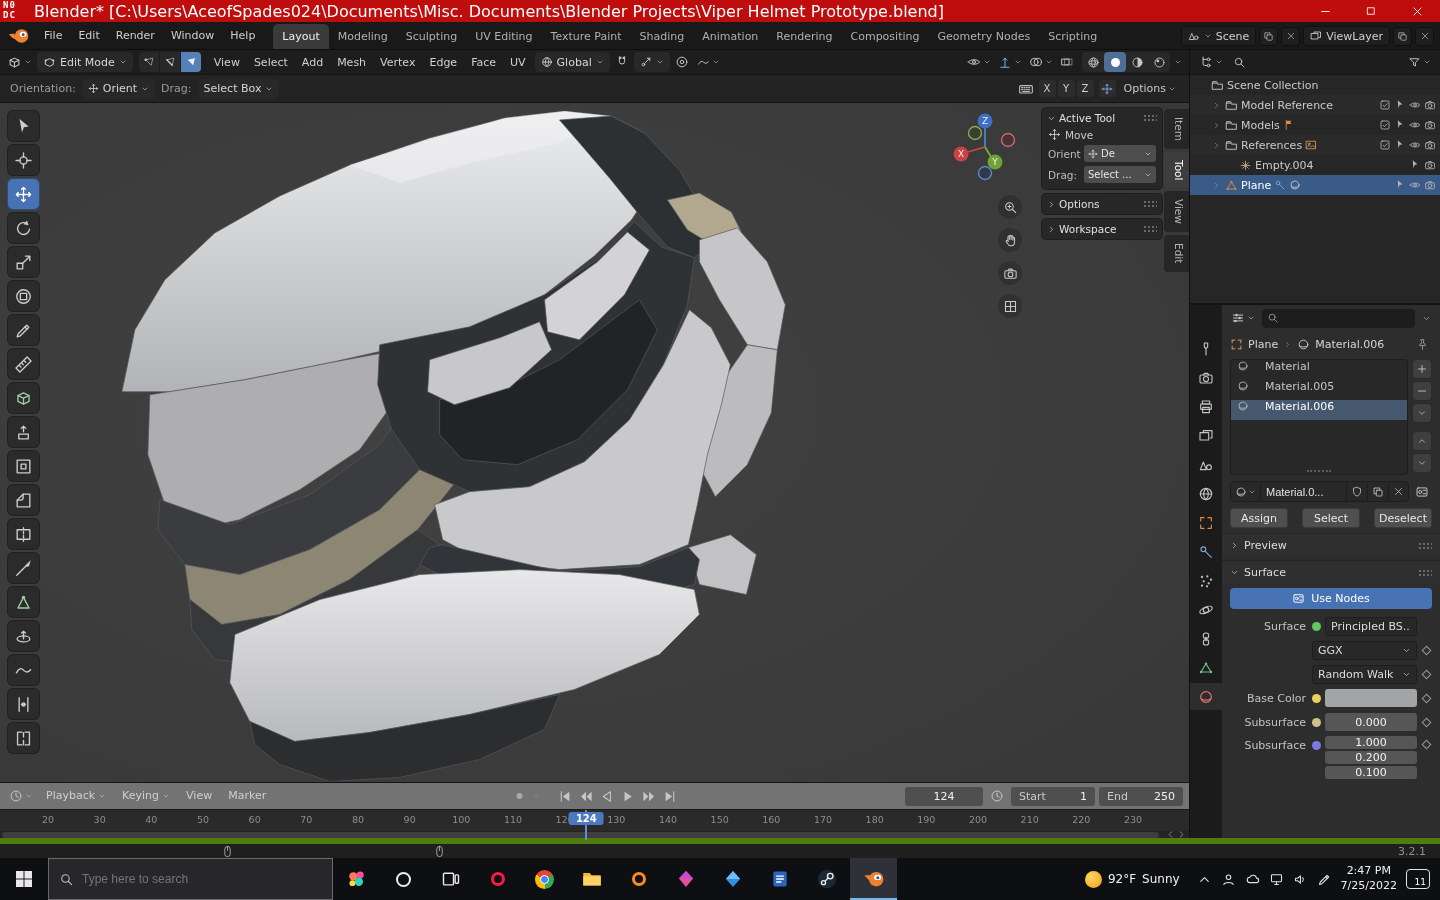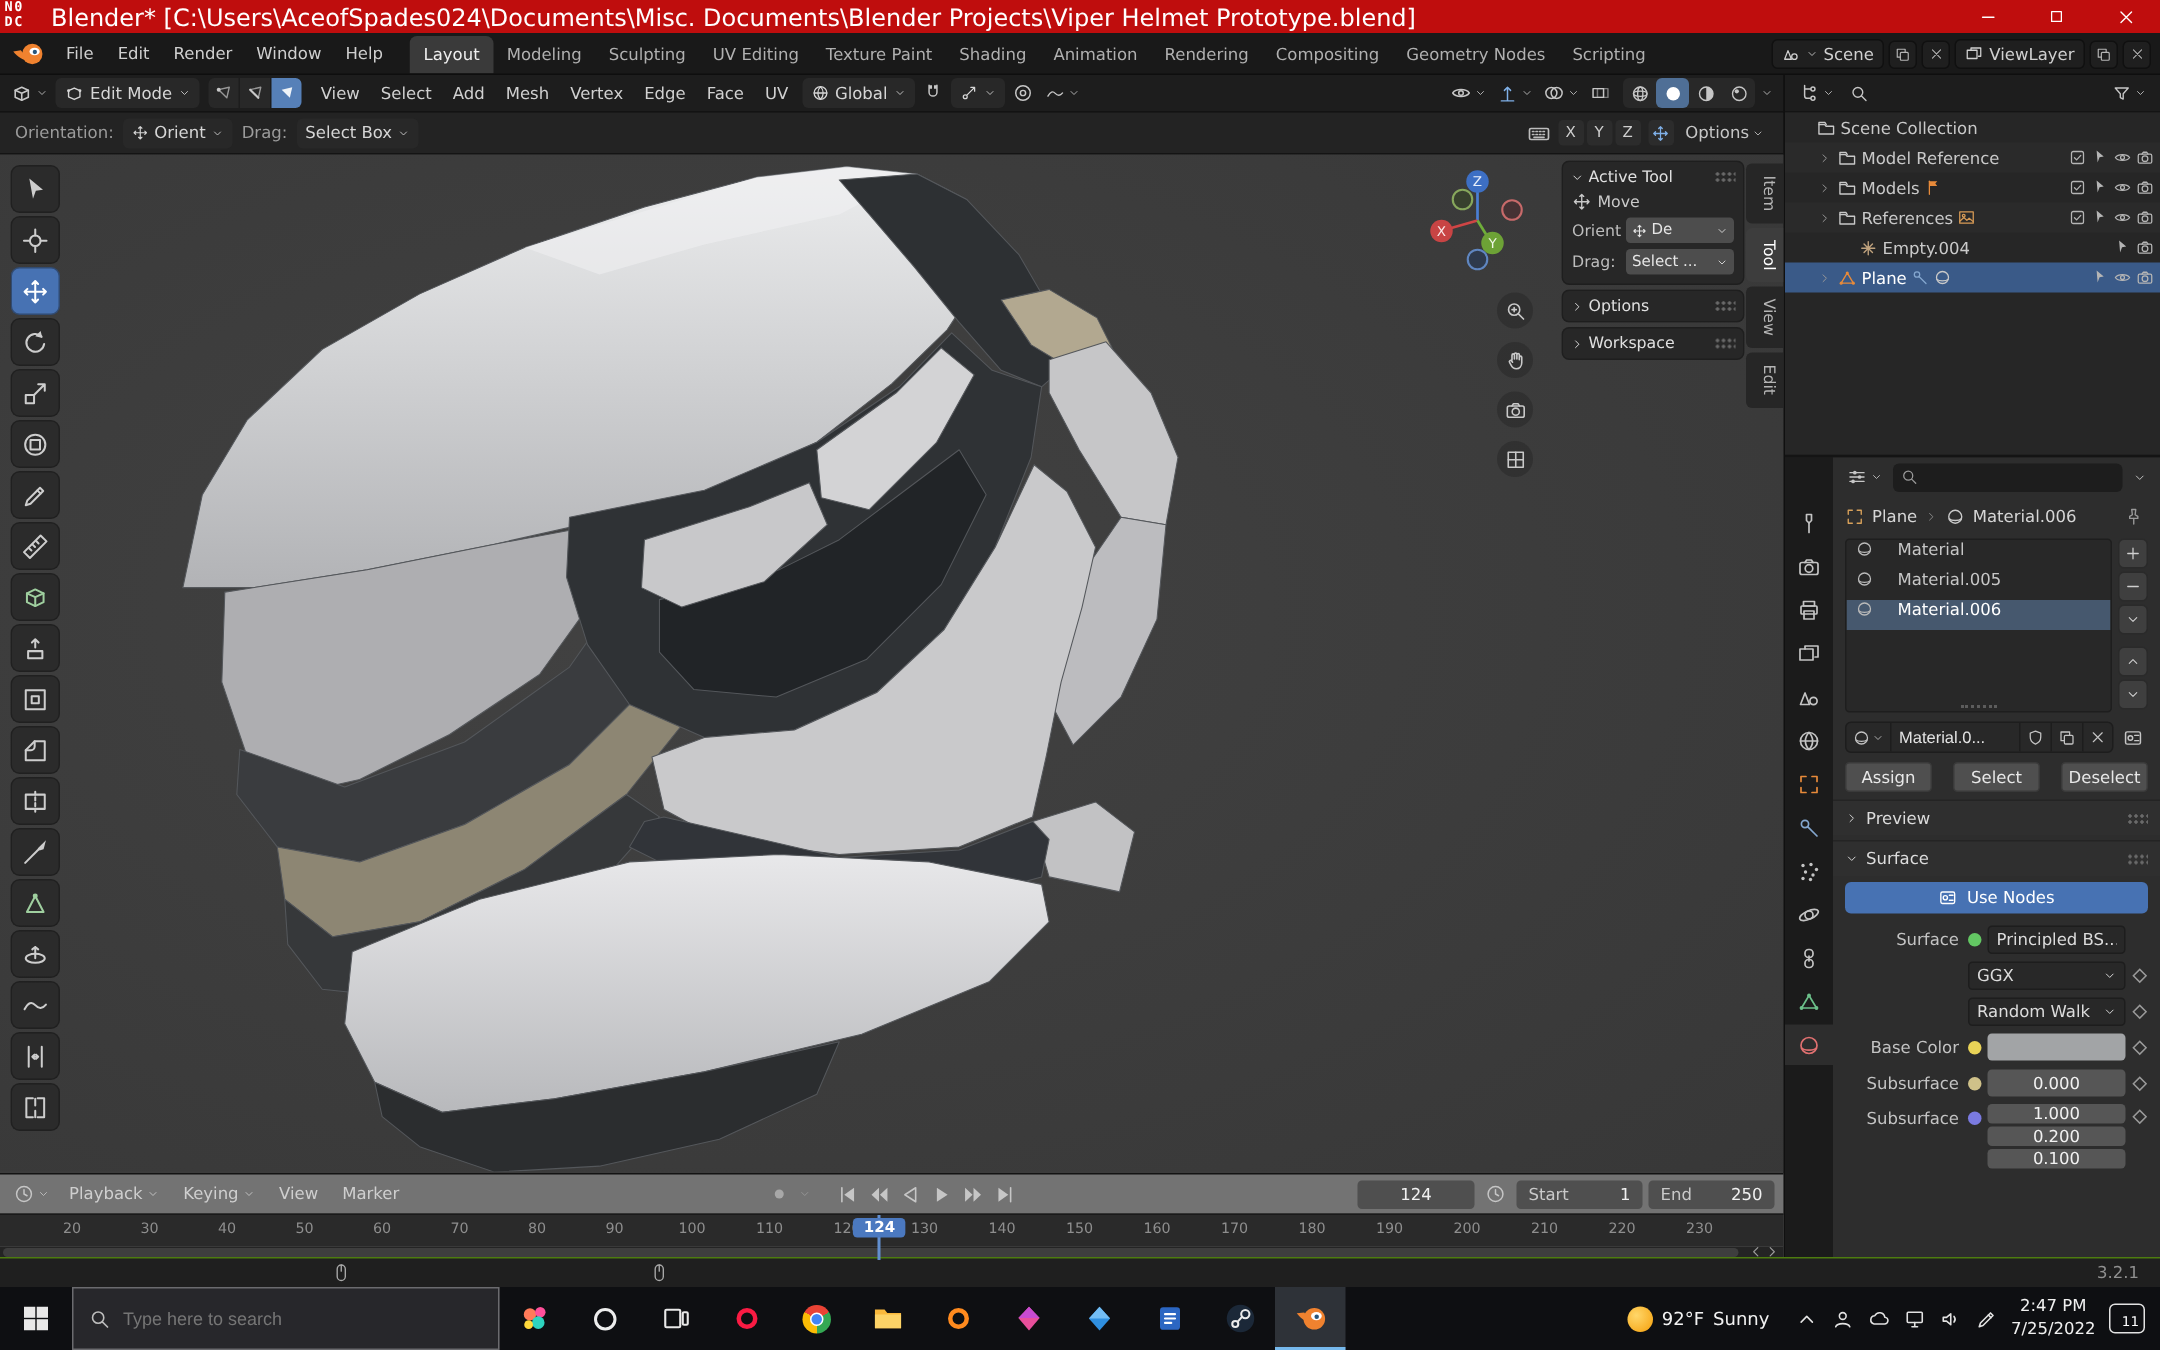--- a/index.html
+++ b/index.html
@@ -138,21 +138,21 @@
 .dot{width:9px;height:9px;border-radius:50%;flex:none}
 .keyd{width:7px;height:7px;border:1.2px solid #999;transform:rotate(45deg);flex:none;margin-right:2px}
 .menu-field{flex:1;height:19px;background:#282828;border:1px solid #1d1d1d;border-radius:3px;display:flex;align-items:center;gap:4px;padding:0 5px;color:#dcdcdc;min-width:0}
 .menu-field .lbl{flex:1;white-space:nowrap;overflow:hidden}
 .numf{flex:1;height:18px;background:#565656;border-radius:3px;display:flex;align-items:center;justify-content:center;color:#f2f2f2}
 .swatch{flex:1;height:18px;border-radius:3px;background:#a2a4a6}
 .usenodes{margin:1px 0 3px;height:21px;background:var(--accent);border-radius:4px;display:flex;align-items:center;justify-content:center;gap:6px;color:#fff}
 .radius-stack{flex:1;display:flex;flex-direction:column;gap:2px}
 
 
-.statusbar{height:20px;background:#1f1f1f;border-top:1px solid #4d7c0f;position:relative;display:flex;align-items:center;flex:none;color:#909090}
+.statusbar{height:20px;background:#1f1f1f;border-top:6px solid #4d7c0f;position:relative;display:flex;align-items:center;flex:none;color:#909090}
 .ver{margin-left:auto;padding-right:14px}
 .hintA{position:absolute;left:221px;display:flex;align-items:center;color:#a8a8a8}
 .hintB{position:absolute;left:433px;display:flex;align-items:center;color:#a8a8a8}
 
 
 .taskbar{height:42px;background:#0e0f12;display:flex;align-items:stretch;flex:none}
 .tb-start{width:48px;display:flex;align-items:center;justify-content:center;color:#e8e8e8;flex:none}
 .tb-search{width:285px;flex:none;display:flex;align-items:center;gap:8px;background:#27272b;border:1px solid #6b6b6f;padding:0 10px;color:#bdbdbd}
 .tb-search input{flex:1;background:transparent;border:0;outline:0;color:#ddd;font-size:12px;min-width:0}
 .tb-apps{display:flex}

